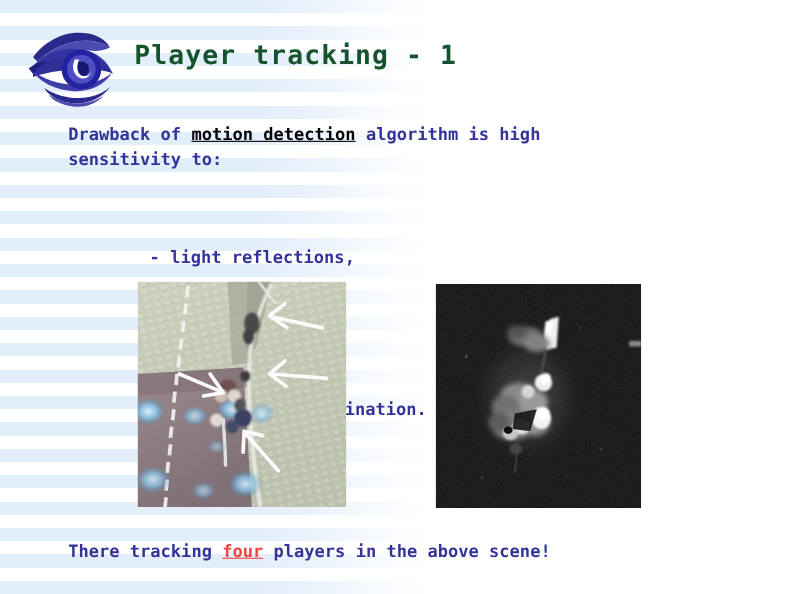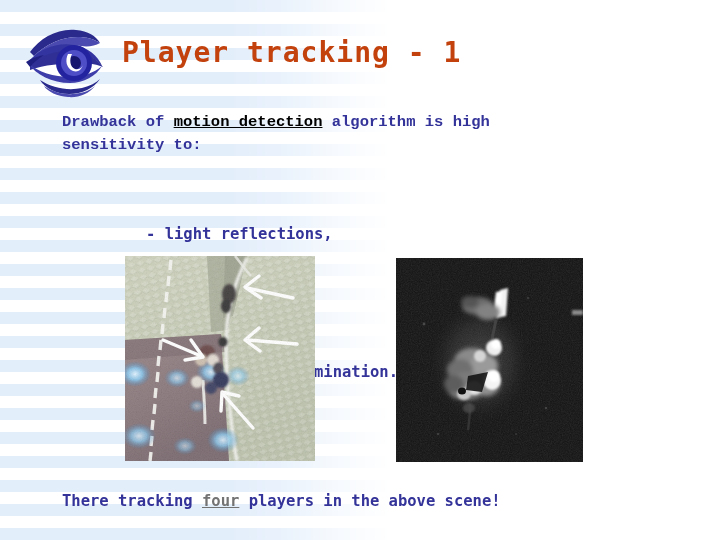--- a/index.html
+++ b/index.html
@@ -56,62 +56,60 @@
     width: 84px;
     height: 80px;
   }
 
   
   #title {
     position: absolute;
     left: 122px;
     top: 36px;
     font-family: "DejaVu Sans Mono", monospace;
-    font-size: 28px;
+    font-size: 24px;
     font-weight: bold;
-    color: #c2410c;
+    color: #14532d;
     letter-spacing: 1px;
     white-space: pre;
   }
 
   
   .body-text {
     position: absolute;
     font-family: "DejaVu Sans Mono", monospace;
     font-size: 15.5px;
     font-weight: bold;
     color: #333399;
     line-height: 23px;
     white-space: pre;
   }
   #lead {
     left: 62px;
     top: 111px;
-    font-family: Liberation Mono, monospace;
   }
   #lead .emph {
     color: #000000;
     text-decoration: underline;
   }
 
   #bullets {
     left: 136px;
     top: 177px;
-    margin-left: 10px;
   }
   .bullet-line {
     white-space: pre;
   }
 
   #caption {
     left: 62px;
     top: 490px;
   }
   #caption .emph {
-    color: #737373;
+    color: #ef4444;
     text-decoration: underline;
   }
 
   
   .photo {
     position: absolute;
     overflow: hidden;
   }
   #photo-scene {
     left: 125px;

